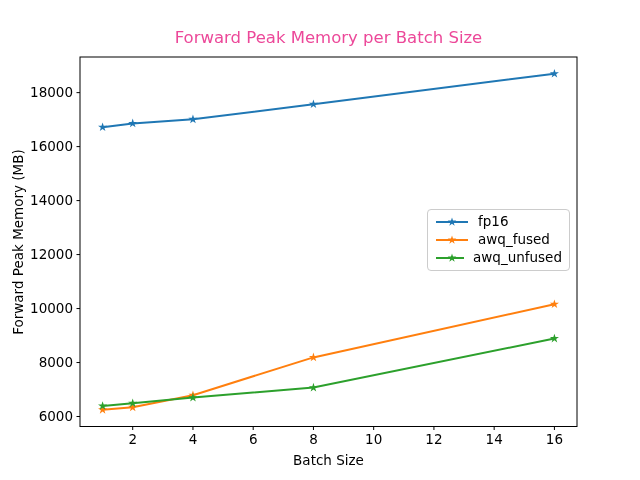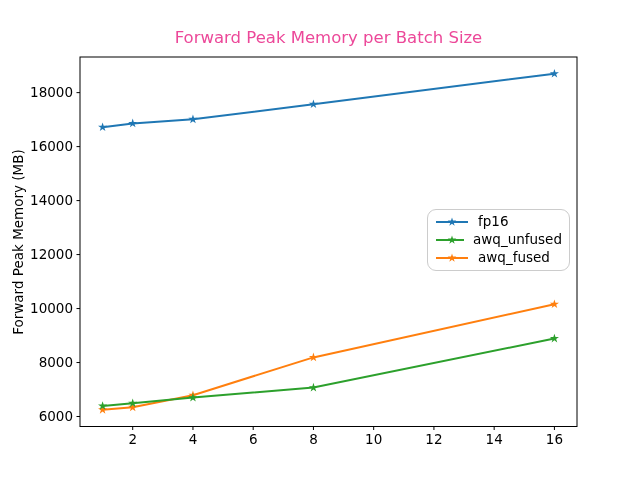--- a/index.html
+++ b/index.html
@@ -80,37 +80,38 @@
       <path d="M313.44,352.60L312.36,355.92L308.87,355.92L311.70,357.97L310.62,361.29L313.44,359.24L316.26,361.29L315.18,357.97L318.00,355.92L314.52,355.92Z" fill="#ff7f0e"></path>
       <path d="M554.41,299.43L553.33,302.75L549.84,302.75L552.67,304.80L551.59,308.12L554.41,306.07L557.23,308.12L556.15,304.80L558.97,302.75L555.49,302.75Z" fill="#ff7f0e"></path>
       <polyline points="102.6,406.0 132.7,403.3 193.0,397.6 313.4,387.6 554.4,338.5" fill="none" stroke="#2ca02c" stroke-width="2"></polyline>
       <path d="M102.59,401.19L101.51,404.50L98.03,404.50L100.85,406.55L99.77,409.87L102.59,407.82L105.41,409.87L104.33,406.55L107.16,404.50L103.67,404.50Z" fill="#2ca02c"></path>
       <path d="M132.71,398.49L131.63,401.80L128.15,401.80L130.97,403.85L129.89,407.17L132.71,405.12L135.53,407.17L134.46,403.85L137.28,401.80L133.79,401.80Z" fill="#2ca02c"></path>
       <path d="M192.95,392.82L191.88,396.14L188.39,396.14L191.21,398.19L190.13,401.50L192.95,399.45L195.78,401.50L194.70,398.19L197.52,396.14L194.03,396.14Z" fill="#2ca02c"></path>
       <path d="M313.44,382.83L312.36,386.15L308.87,386.15L311.70,388.20L310.62,391.52L313.44,389.47L316.26,391.52L315.18,388.20L318.00,386.15L314.52,386.15Z" fill="#2ca02c"></path>
       <path d="M554.41,333.71L553.33,337.03L549.84,337.03L552.67,339.08L551.59,342.39L554.41,340.34L557.23,342.39L556.15,339.08L558.97,337.03L555.49,337.03Z" fill="#2ca02c"></path>
     </svg>
   <div id="title">Forward Peak Memory per Batch Size</div>
+  <div id="xlabel">Batch Size</div>
   <div id="ylabel">Forward Peak Memory (MB)</div>
-  <div id="legend" style="border-color: rgb(204, 204, 204); border-radius: 9px;">
+  <div id="legend" style="border-color: rgb(204, 204, 204);">
       <div class="legend-entry">
         <svg width="34" height="12">
           <line x1="1" y1="6" x2="33" y2="6" stroke="#1f77b4" stroke-width="2"></line>
           <path d="M17.00,1.50L15.99,4.61L12.72,4.61L15.37,6.53L14.35,9.64L17.00,7.72L19.65,9.64L18.63,6.53L21.28,4.61L18.01,4.61Z" fill="#1f77b4"></path>
         </svg>
         <span>fp16</span>
       </div>
       <div class="legend-entry">
         <svg width="34" height="12">
+          <line x1="1" y1="6" x2="33" y2="6" stroke="#ff7f0e" stroke-width="2"></line>
+          <path d="M17.00,1.50L15.99,4.61L12.72,4.61L15.37,6.53L14.35,9.64L17.00,7.72L19.65,9.64L18.63,6.53L21.28,4.61L18.01,4.61Z" fill="#ff7f0e"></path>
+        </svg>
+        <span>awq_fused</span>
+      </div>
+      <div class="legend-entry">
+        <svg width="34" height="12">
           <line x1="1" y1="6" x2="33" y2="6" stroke="#2ca02c" stroke-width="2"></line>
           <path d="M17.00,1.50L15.99,4.61L12.72,4.61L15.37,6.53L14.35,9.64L17.00,7.72L19.65,9.64L18.63,6.53L21.28,4.61L18.01,4.61Z" fill="#2ca02c"></path>
         </svg>
         <span>awq_unfused</span>
       </div>
-      <div class="legend-entry">
-        <svg width="34" height="12">
-          <line x1="1" y1="6" x2="33" y2="6" stroke="#ff7f0e" stroke-width="2"></line>
-          <path d="M17.00,1.50L15.99,4.61L12.72,4.61L15.37,6.53L14.35,9.64L17.00,7.72L19.65,9.64L18.63,6.53L21.28,4.61L18.01,4.61Z" fill="#ff7f0e"></path>
-        </svg>
-        <span>awq_fused</span>
-      </div>
     </div>
 </div>
 
 </body></html>

